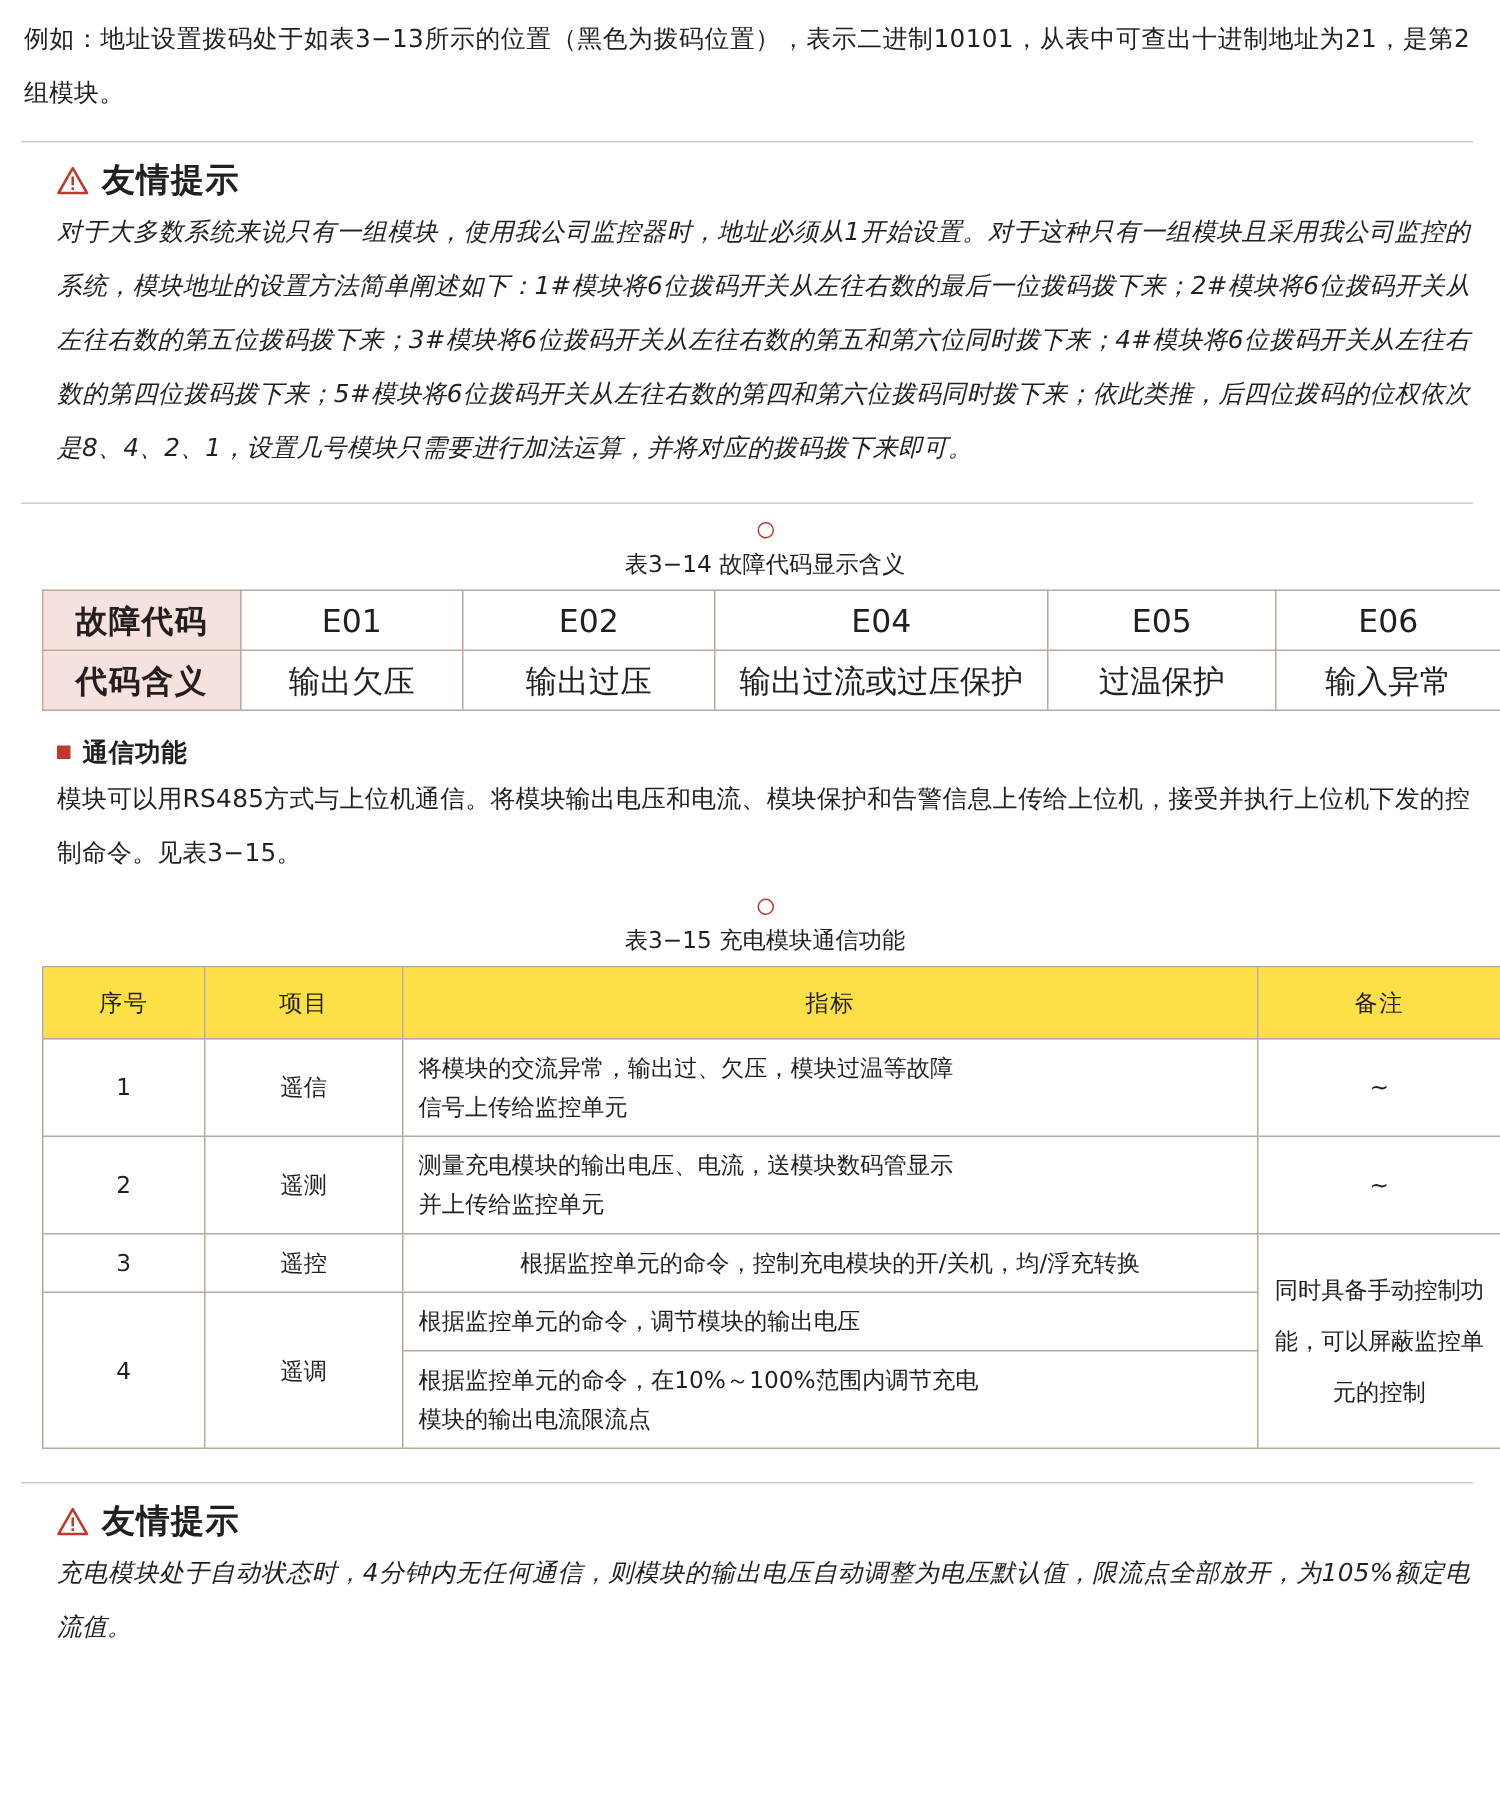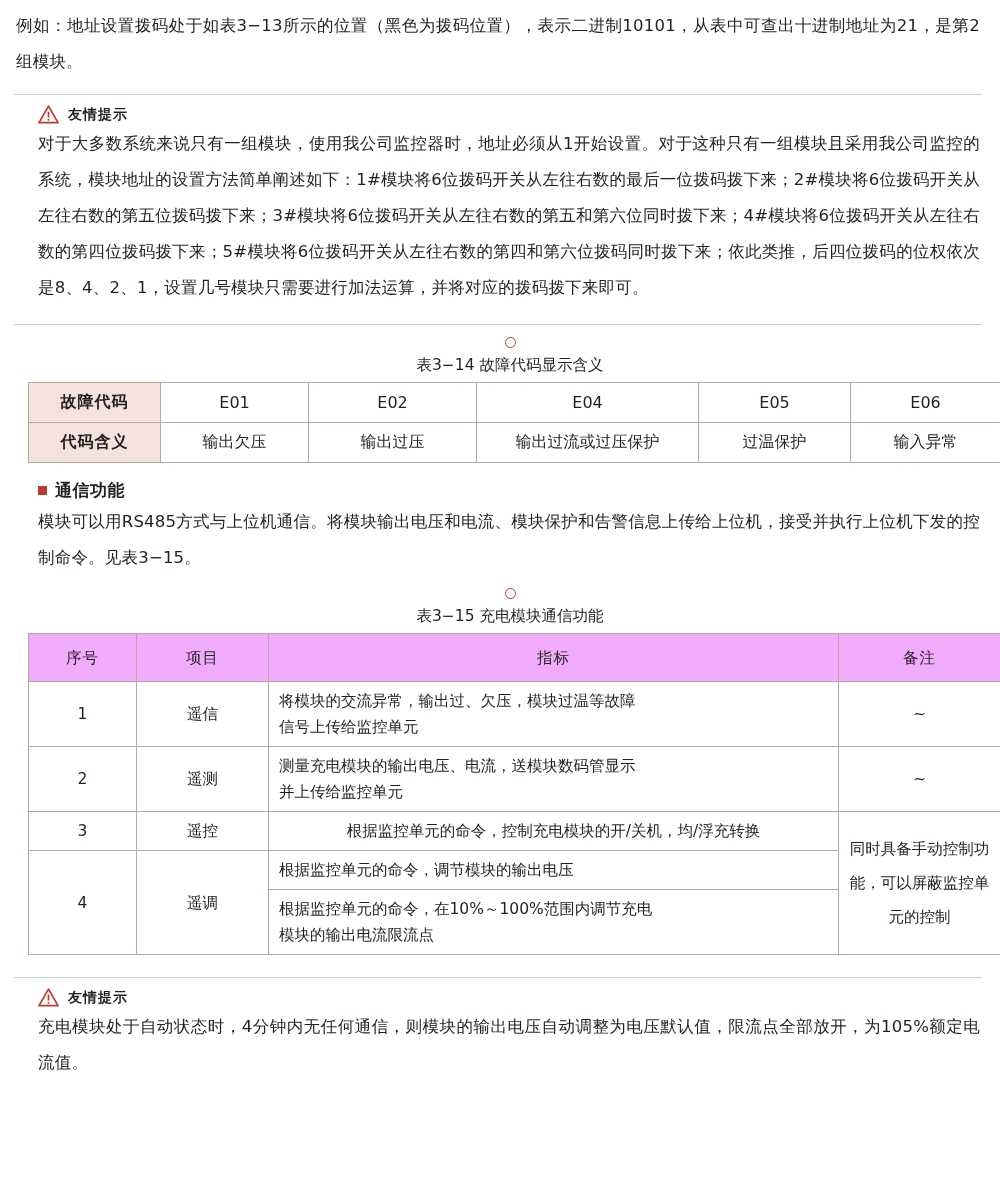--- a/index.html
+++ b/index.html
@@ -47,27 +47,28 @@
     gap: 9px;
     padding-left: 24px;
     margin-bottom: 2px;
   }
   .warn-icon {
     width: 21px;
     height: 19px;
     display: block;
   }
   .tip-title {
-    font-size: 14px;
+    font-size: 22px;
     font-weight: bold;
     color: #231f20;
     letter-spacing: 1px;
   }
   .tip-body {
     padding: 0 2px 0 24px;
+    font-style: italic;
   }
   
   .sec-head {
     display: flex;
     align-items: center;
     gap: 8px;
     margin: 16px 0 2px 0;
     padding-left: 24px;
   }
   .sq {
@@ -104,41 +105,41 @@
   table {
     border-collapse: collapse;
     width: 972px;
     margin-left: 14px;
     table-layout: fixed;
   }
   table.fault td {
     border: 1px solid #b9a89c;
     height: 40px;
     text-align: center;
-    font-size: 16px;
+    font-size: 21px;
     vertical-align: middle;
   }
   table.fault td.hdr {
     background: #f6e2dc;
     font-weight: bold;
     letter-spacing: 1px;
   }
   table.comm {
     width: 972px;
     margin-left: 14px;
   }
   table.comm td {
     border: 1px solid #b9a89c;
     font-size: 15.5px;
     vertical-align: middle;
     padding: 6px 10px;
     line-height: 26px;
   }
   table.comm td.hdr {
-    background: #f0abfc;
+    background: #fde047;
     text-align: center;
     font-weight: normal;
     height: 48px;
     letter-spacing: 1px;
   }
   table.comm td.ctr {
     text-align: center;
   }
   .nowrap-cell {
     white-space: pre-line;

